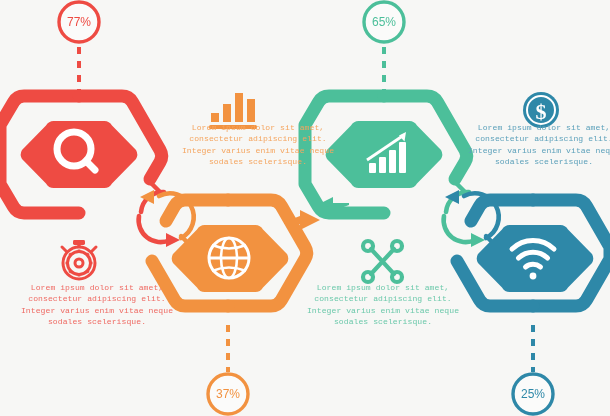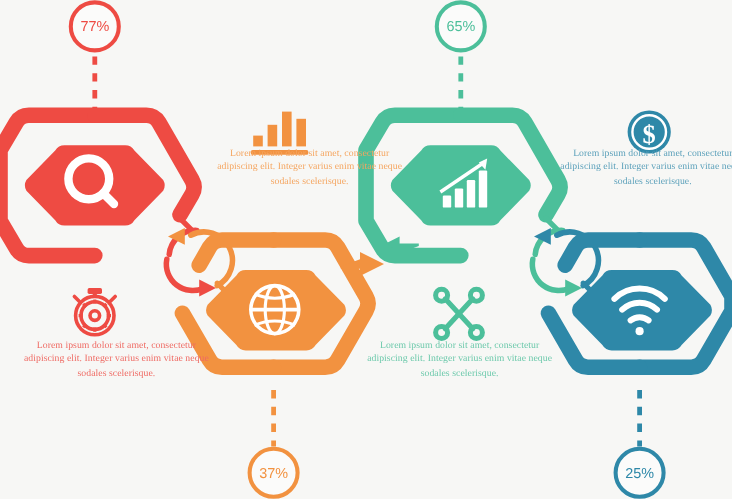--- a/index.html
+++ b/index.html
@@ -13,21 +13,21 @@
   #stage{position:absolute;inset:0;width:610px;height:416px;}
   svg#art{position:absolute;left:0;top:0;width:610px;height:416px;}
   .pct-label{
     font-family:"Liberation Sans", sans-serif;
     font-size:12px; font-weight:400;
   }
   .desc{
     position:absolute;
     width:166px;
     text-align:center;
-    font-family:Liberation Serif, serif;
+    font-family:Liberation Mono, monospace;
     font-size:8.1px;
     line-height:11.4px;
     letter-spacing:0.05px;
   }
   .desc-red{color:#ef6a63;}
   .desc-orange{color:#f5a55f;}
   .desc-green{color:#6cc9ab;}
   .desc-teal{color:#5ba0ba;}
   #desc-orange-top{left:175px;top:122px;}
   #desc-teal-top{left:461px;top:122px;}

